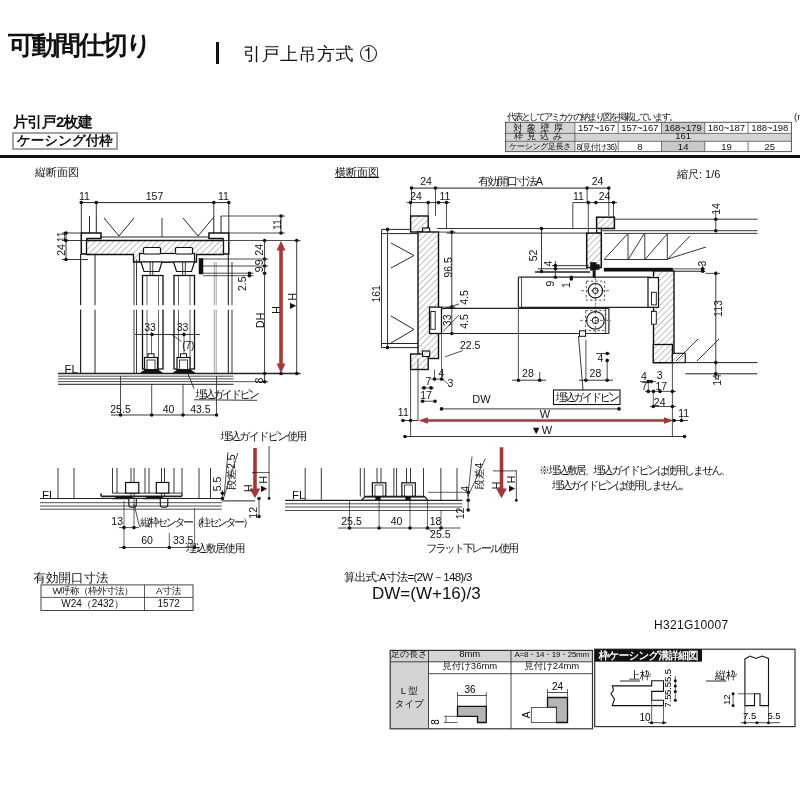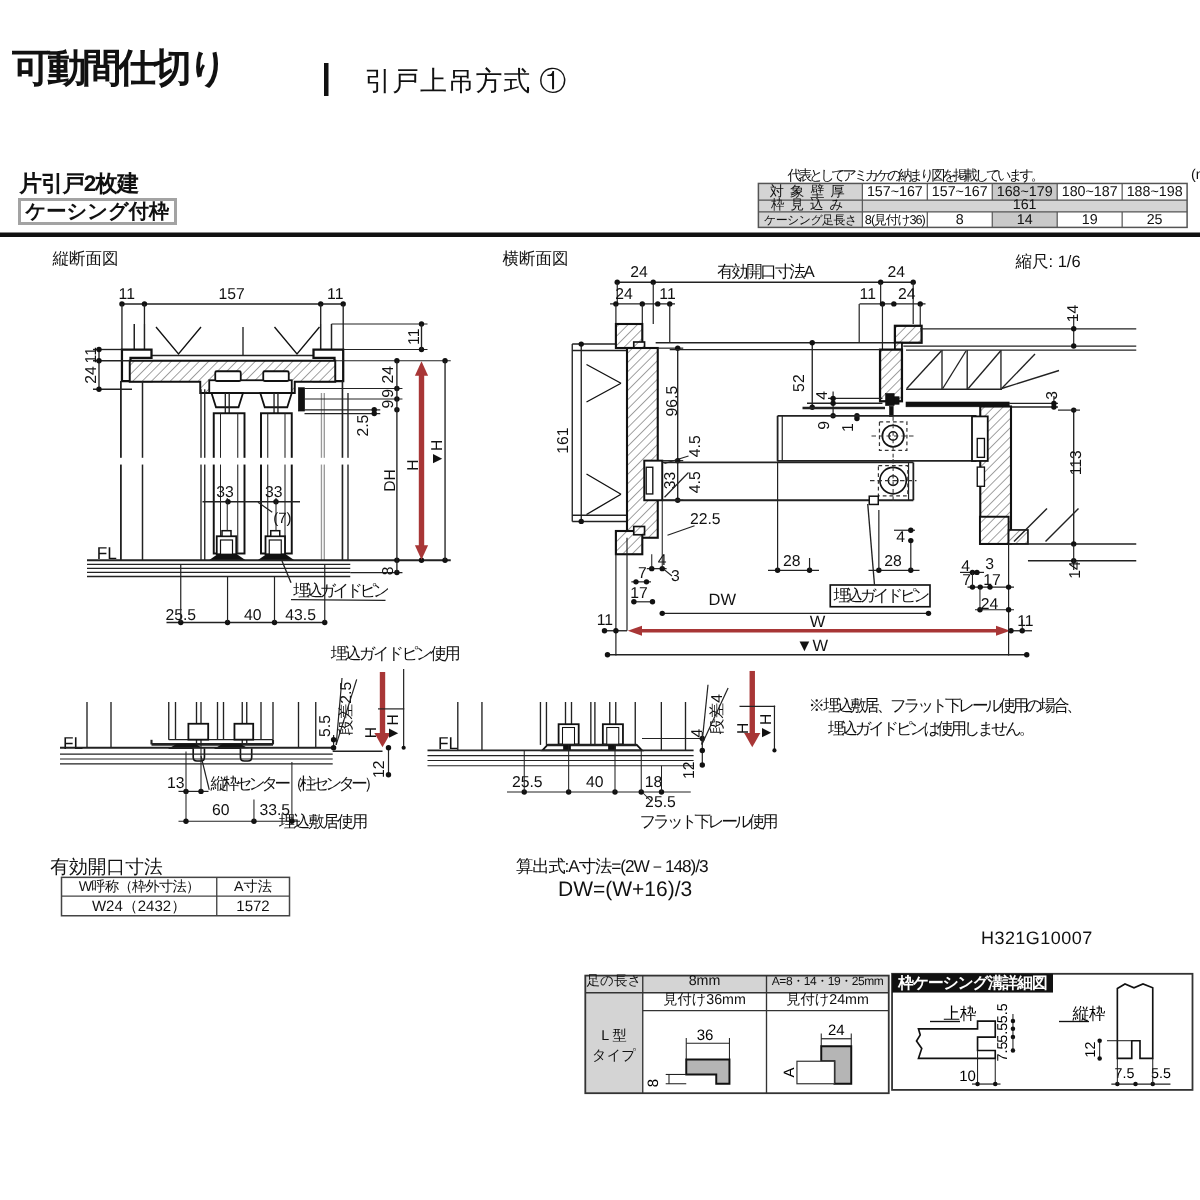--- a/index.html
+++ b/index.html
@@ -6,29 +6,29 @@
 .abs{position:absolute}
 </style></head>
 <body>
 <div class="abs" style="left:8px;top:28px;font-size:26px;font-weight:bold;letter-spacing:-2.5px;">可動間仕切り</div>
 <div class="abs" style="left:216px;top:42px;width:2.5px;height:22px;background:#111;"></div>
 <div class="abs" style="left:243px;top:42px;font-size:18px;letter-spacing:0.5px;">引戸上吊方式 ①</div>
 <div class="abs" style="left:13px;top:113px;font-size:15px;font-weight:bold;letter-spacing:-0.7px;">片引戸2枚建</div>
 <div class="abs" style="left:12px;top:132px;font-size:13.5px;font-weight:bold;border:2px solid #a3a3a3;padding:0 3px;line-height:14px;">ケーシング付枠</div>
 <div class="abs" style="left:0;top:154.5px;width:800px;height:3px;background:#111;"></div>
 <div class="abs" style="left:35px;top:165px;font-size:11px;">縦断面図</div>
-<div class="abs" style="left:335px;top:165px;font-size:11px;">横断面図</div>
+<div class="abs" style="left:335px;top:165px;font-size:11px;text-decoration:underline;">横断面図</div>
 <div class="abs" style="left:677px;top:167px;font-size:11px;">縮尺: 1/6</div>
-<div class="abs" style="left:525px;top:111px;font-size:9.5px;letter-spacing:-2.3px;white-space:nowrap;">代表としてアミカケの納まり図を掲載しています。</div>
+<div class="abs" style="left:507px;top:111px;font-size:9.5px;letter-spacing:-2.3px;white-space:nowrap;">代表としてアミカケの納まり図を掲載しています。</div>
 <div class="abs" style="left:794px;top:110.5px;font-size:9.5px;">(mm)</div>
-<div class="abs" style="left:539px;top:462.5px;font-size:11px;letter-spacing:-2.1px;white-space:nowrap;">※ 埋込敷居、フラット下レール使用の場合、</div>
+<div class="abs" style="left:539px;top:462.5px;font-size:11px;letter-spacing:-2.1px;white-space:nowrap;">※ 埋込敷居、埋込ガイドピンは使用しません、</div>
 <div class="abs" style="left:552px;top:478px;font-size:11px;letter-spacing:-2.1px;white-space:nowrap;">埋込ガイドピンは使用しません。</div>
 <div class="abs" style="left:33.5px;top:569.5px;font-size:12.5px;">有効開口寸法</div>
 <div class="abs" style="left:344px;top:570px;font-size:11.5px;letter-spacing:-0.7px;white-space:nowrap;">算出式:A寸法=(2W－148)/3</div>
-<div class="abs" style="left:372px;top:583.5px;font-size:14px;">DW=(W+16)/3</div>
+<div class="abs" style="left:372px;top:583.5px;font-size:17px;">DW=(W+16)/3</div>
 <div class="abs" style="left:654px;top:590.5px;font-size:12px;letter-spacing:0.3px;margin-top:27px;">H321G10007</div>
 
 <svg class="abs" style="left:0;top:0;" width="800" height="800" viewBox="0 0 800 800">
 <defs>
 <pattern id="hd" width="4.4" height="4.4" patternUnits="userSpaceOnUse" patternTransform="rotate(45)">
 <rect width="4.4" height="4.4" fill="#fff"></rect>
         <line x1="0" y1="0" x2="0" y2="4.4" stroke="#757575" stroke-width="0.9"></line>
 </pattern>
 </defs>
 <line x1="81.3" y1="202.6" x2="228.8" y2="202.6" stroke="#222" stroke-width="1"></line>

